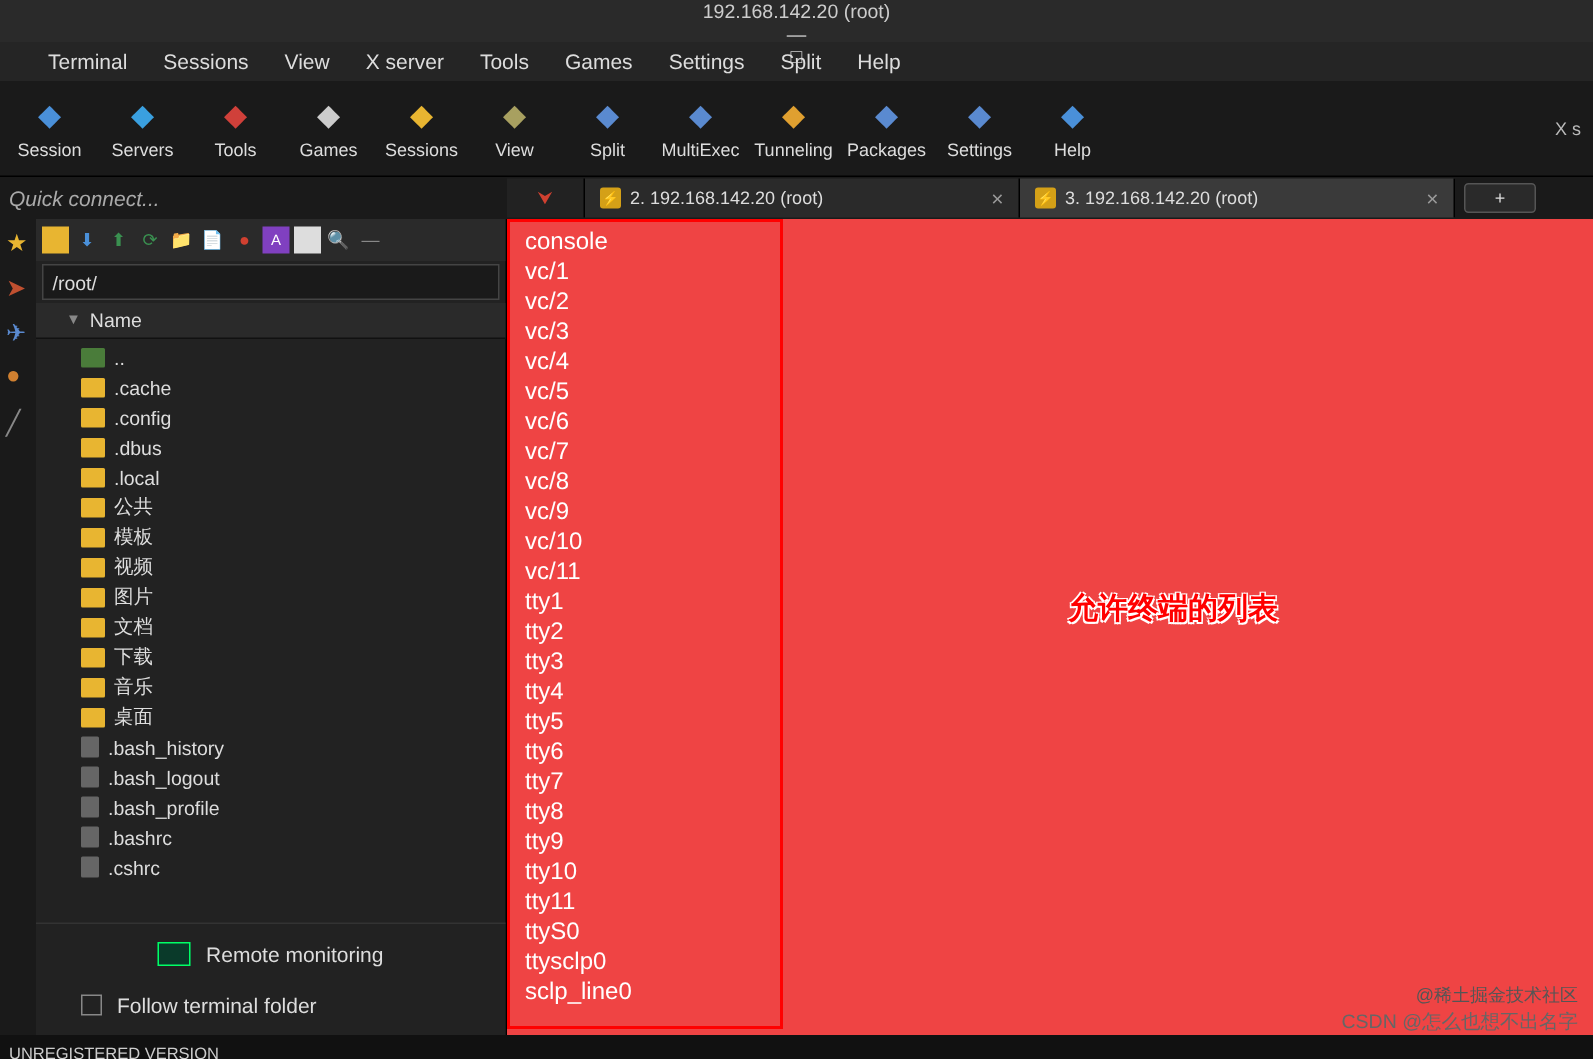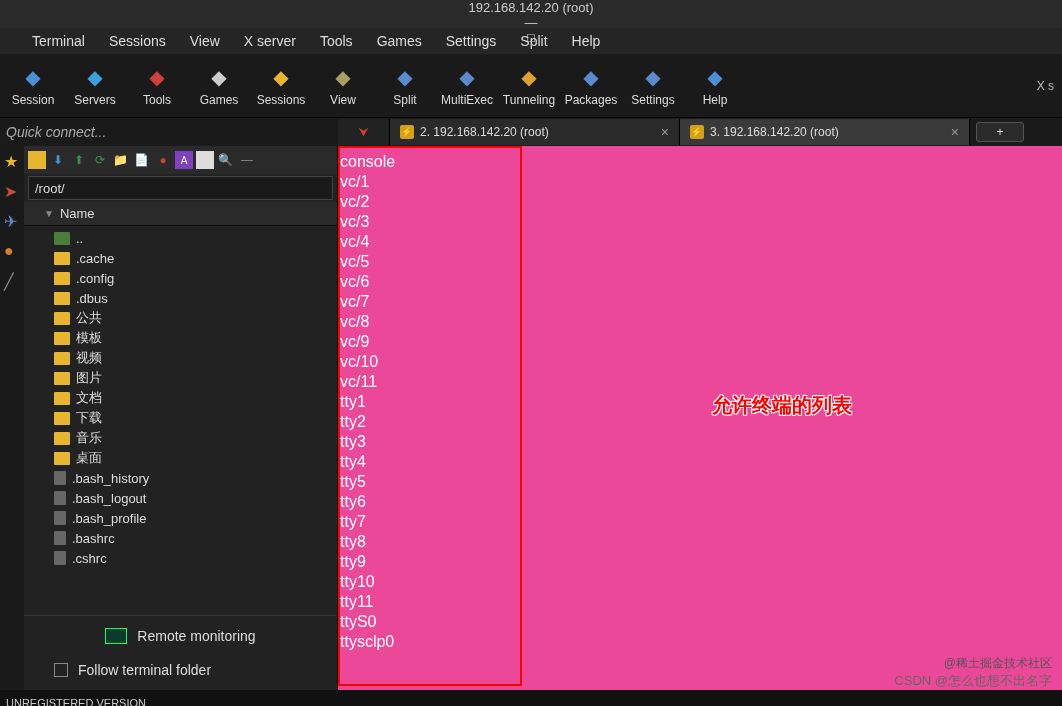--- a/index.html
+++ b/index.html
@@ -38,21 +38,21 @@
 .frow { height: 20px; display: flex; align-items: center; padding-left: 30px; font-size: 13px; color: #ddd; cursor: pointer; }
 .fico { width: 16px; height: 13px; margin-right: 6px; border-radius: 1px; }
 .fico.folder-y { background: #e8b531; }
 .fico.file-g { background: #666; width: 12px; height: 14px; }
 .fico.up { background: #4a7c3a; }
 .side-bottom { padding: 12px 10px; background: #222; border-top: 1px solid #333; }
 .remmon { display: flex; align-items: center; justify-content: center; gap: 10px; color: #ddd; font-size: 14px; margin-bottom: 18px; }
 .remmon .rmico { width: 22px; height: 16px; background: #0a3a2a; border: 1px solid #0f6; }
 .follow { display: flex; align-items: center; gap: 10px; color: #ddd; font-size: 14px; padding-left: 20px; }
 .follow .chk { width: 14px; height: 14px; border: 1px solid #888; }
-.terminal { flex: 1; background: #ec4899; position: relative; padding: 6px 2px; font-family: "Consolas", monospace; font-size: 16px; color: #fff; line-height: 20px; }
+.terminal { flex: 1; background: #ef4444; position: relative; padding: 6px 12px; font-family: "Consolas", monospace; font-size: 16px; color: #fff; line-height: 20px; }
 .redbox { position: absolute; left: 0px; top: 0px; width: 184px; height: 540px; border: 2px solid #f00; pointer-events: none; }
 .annotation { position: absolute; left: 668px; top: 392px; color: #f00; font-size: 20px; font-weight: bold; text-shadow: 1px 1px 0 #fff, -1px -1px 0 #fff, 1px -1px 0 #fff, -1px 1px 0 #fff; margin-left: 44px; }
 .watermark1 { position: absolute; right: 10px; bottom: 34px; color: #555; font-size: 12px; }
 .watermark2 { position: absolute; right: 10px; bottom: 16px; color: #666; font-size: 13px; margin-left: 48px; }
 .statusbar { height: 26px; background: #111; color: #ccc; font-size: 11px; padding: 0 6px; display: flex; align-items: center; }
 </style>
 </head>
 <body>
 
 <div class="titlebar">
@@ -191,20 +191,24 @@
           <div class="fico folder-y"></div>
           <span>.cache</span>
         </div>
         <div class="frow">
           <div class="fico folder-y"></div>
           <span>.config</span>
         </div>
         <div class="frow">
           <div class="fico folder-y"></div>
           <span>.dbus</span>
+        </div>
+        <div class="frow">
+          <div class="fico folder-y"></div>
+          <span>.local</span>
         </div>
         <div class="frow">
           <div class="fico folder-y"></div>
           <span>公共</span>
         </div>
         <div class="frow">
           <div class="fico folder-y"></div>
           <span>模板</span>
         </div>
         <div class="frow">
@@ -284,20 +288,21 @@
       <div>tty4</div>
       <div>tty5</div>
       <div>tty6</div>
       <div>tty7</div>
       <div>tty8</div>
       <div>tty9</div>
       <div>tty10</div>
       <div>tty11</div>
       <div>ttyS0</div>
       <div>ttysclp0</div>
+      <div>sclp_line0</div>
     </div>
 </div>
 
 <div class="annotation">允许终端的列表</div>
 <div class="watermark1">@稀土掘金技术社区</div>
 <div class="watermark2">CSDN @怎么也想不出名字</div>
 
 <div class="statusbar">
     <span>UNREGISTERED VERSION</span>
   </div>

